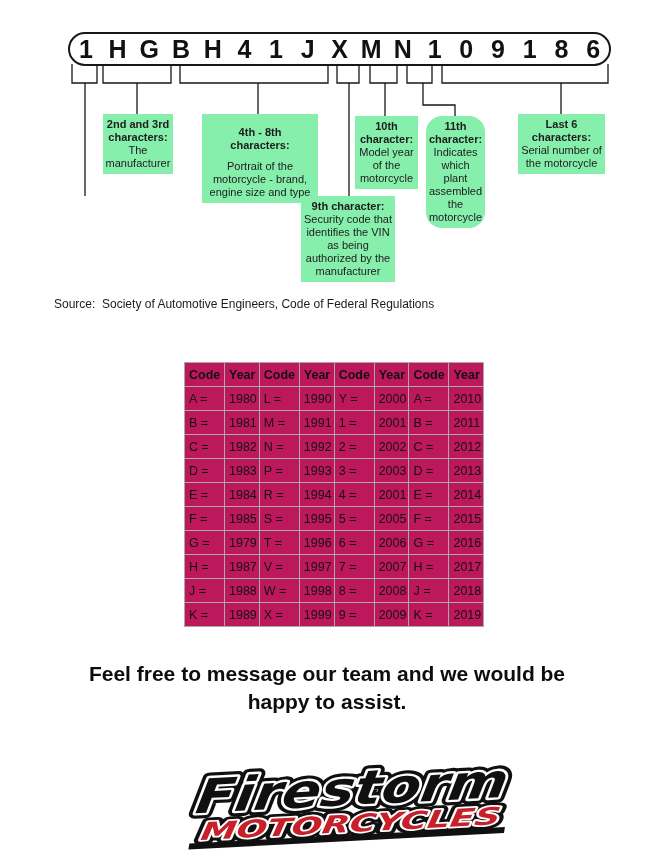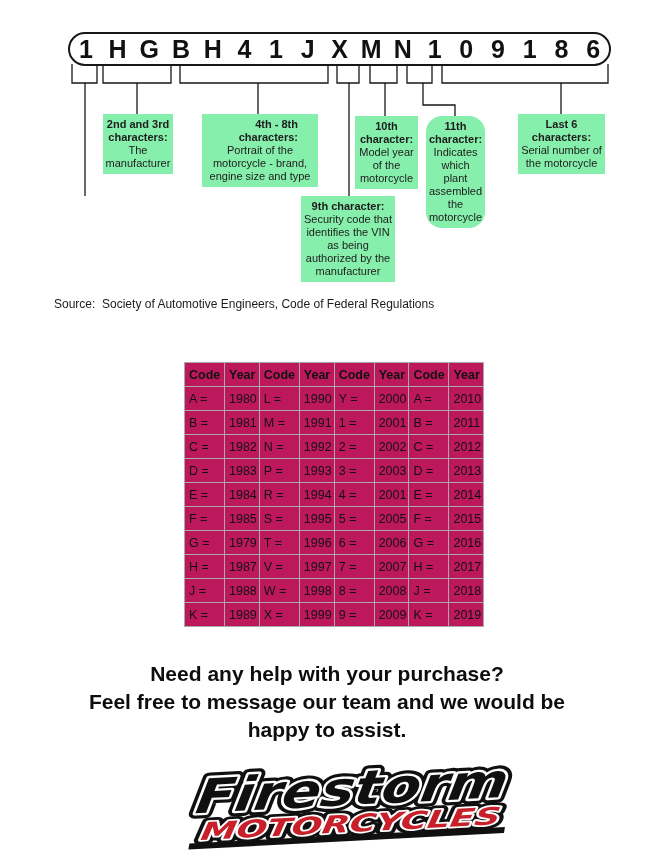--- a/index.html
+++ b/index.html
@@ -26,21 +26,21 @@
   
   .callout {
     position:absolute; background:#86efac; text-align:center;
     font-size:11px; line-height:13px; padding:4px 2px; box-sizing:border-box;
     color:#1c1c1c;
   }
   .callout .t { font-weight:bold; }
   .c1  { left:55px;  top:196px; width:62px; }
   .c23 { left:103px; top:114px; width:70px; }
   .c48 { left:202px; top:114px; width:116px; }
-  .c48 .t { max-width:76px; margin:0 auto;text-align:right; }
+  .c48 .t { max-width:76px; margin:8px auto; }
   .c9  { left:301px; top:196px; width:94px; }
   .c10 { left:355px; top:116px; width:63px; }
   .c11 { left:426px; top:116px; width:59px;border-radius:16px; }
   .c6  { left:518px; top:114px; width:87px;text-align:center; }
 
   
   .source {
     position:absolute; left:54px; top:297px; font-size:12px; color:#1c1c1c;
     white-space:pre;
   }
@@ -261,21 +261,20 @@
           <td>1999</td>
           <td>9 =</td>
           <td>2009</td>
           <td>K =</td>
           <td>2019</td>
         </tr>
       </tbody>
   </table>
 
   <div class="help">
-    <div>Need any help with your purchase?</div>
     <div>Feel free to message our team and we would be</div>
     <div>happy to assist.</div>
   </div>
 
   <div class="logo">
     <svg width="396" height="96" viewBox="0 0 396 96">
       <g transform="rotate(-3 198 48) skewX(-12)">
 
         <path d="M52,80 L368,80" stroke="#101010" stroke-width="6"></path>
 

